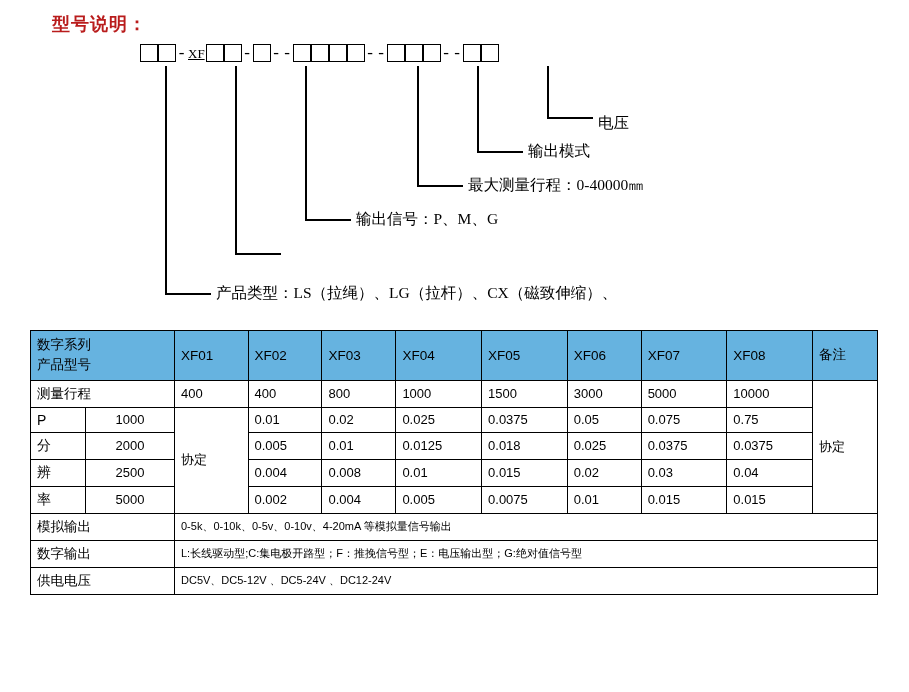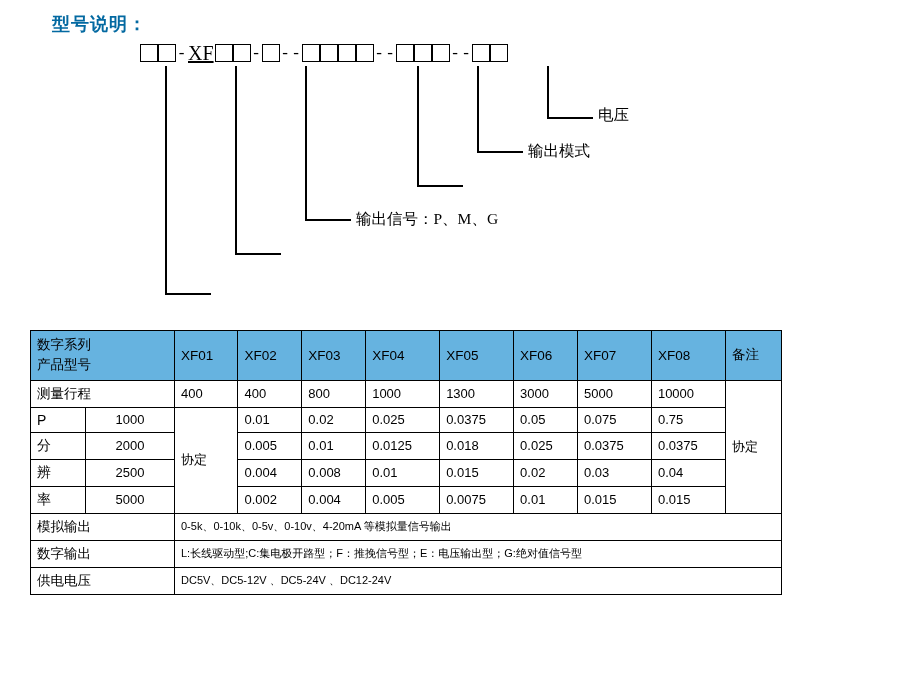--- a/index.html
+++ b/index.html
@@ -20,21 +20,21 @@
     width: 909px;
     height: 692px;
   }
   
   .title {
     position: absolute;
     left: 52px;
     top: 12px;
     font-size: 18px;
     font-weight: bold;
-    color: #0369a1;
+    color: #b91c1c;
     letter-spacing: 1px;
     font-family: "Liberation Sans", sans-serif;
   }
   
   .code-row {
     position: absolute;
     left: 140px;
     top: 40px;
     height: 26px;
     display: flex;
@@ -52,21 +52,21 @@
   }
   .dash {
     display: inline-block;
     width: 11px;
     text-align: center;
     font-size: 17px;
     line-height: 18px;
     font-family: "Liberation Serif", serif;
   }
   .xf {
-    font-size: 20px;
+    font-size: 13px;
     line-height: 19px;
     font-family: "Liberation Serif", serif;
     padding: 0 1px;
     text-decoration: underline;
   }
   
   .vline {
     position: absolute;
     width: 1.5px;
     background: #000;
@@ -81,21 +81,21 @@
     font-size: 15.5px;
     font-family: "Liberation Serif", serif;
     white-space: nowrap;
   }
   
   table.spec {
     position: absolute;
     left: 30px;
     top: 330px;
     border-collapse: collapse;
-    width: 752px;
+    width: 848px;
     font-size: 13px;
     font-family: "Liberation Sans", sans-serif;
     padding-left: 40px;
   }
   table.spec td, table.spec th {
     border: 1px solid #000;
     padding: 4px 6px;
     vertical-align: middle;
     font-weight: normal;
     text-align: left;
@@ -174,38 +174,40 @@
     <span class="dash">-</span>
     <span class="dash">-</span>
     <div class="boxgroup">
       <div class="box"></div>
       <div class="box"></div>
     </div>
   </div>
 
   <div class="vline" style="left:547px; top:66px; height:52px;"></div>
   <div class="hline" style="left:547px; top:117px; width:46px;"></div>
-  <div class="leader-label" style="left:598px; top:105px;text-align:center;">电压</div>
+  <div class="leader-label" style="left:598px; top:113px;text-align:center;">电压</div>
 
   <div class="vline" style="left:477px; top:66px; height:86px;"></div>
   <div class="hline" style="left:477px; top:151px; width:46px;"></div>
   <div class="leader-label" style="left:528px; top:141px;">输出模式</div>
 
   <div class="vline" style="left:417px; top:66px; height:120px;"></div>
   <div class="hline" style="left:417px; top:185px; width:46px;"></div>
+  <div class="leader-label" style="left:468px; top:175px;">最大测量行程：0-40000㎜</div>
 
   <div class="vline" style="left:305px; top:66px; height:154px;"></div>
   <div class="hline" style="left:305px; top:219px; width:46px;"></div>
   <div class="leader-label" style="left:356px; top:209px;text-align:right;">输出信号：P、M、G</div>
 
   <div class="vline" style="left:235px; top:66px; height:188px;"></div>
   <div class="hline" style="left:235px; top:253px; width:46px;"></div>
 
   <div class="vline" style="left:165px; top:66px; height:228px;"></div>
   <div class="hline" style="left:165px; top:293px; width:46px;"></div>
+  <div class="leader-label" style="left:216px; top:283px;">产品类型：LS（拉绳）、LG（拉杆）、CX（磁致伸缩）、</div>
 
   <table class="spec">
     <tbody>
         <tr>
       <td class="hdr-left" colspan="2" rowspan="1" style="width:118px;">
         <div>数字系列</div>
         <div>产品型号</div>
       </td>
       <td class="hdr">XF01</td>
       <td class="hdr">XF02</td>
@@ -217,21 +219,21 @@
       <td class="hdr">XF08</td>
       <td class="hdr">备注</td>
     </tr>
 
     <tr>
       <td class="rowlabel" colspan="2">测量行程</td>
       <td>400</td>
       <td>400</td>
       <td>800</td>
       <td>1000</td>
-      <td>1300</td>
+      <td>1500</td>
       <td>3000</td>
       <td>5000</td>
       <td>10000</td>
       <td rowspan="5" class="note-cell">协定</td>
     </tr>
 
     <tr>
       <td class="vert-p" style="width:42px;">P</td>
       <td class="ctr" style="width:76px;">1000</td>
       <td rowspan="4" class="note-cell">协定</td>

